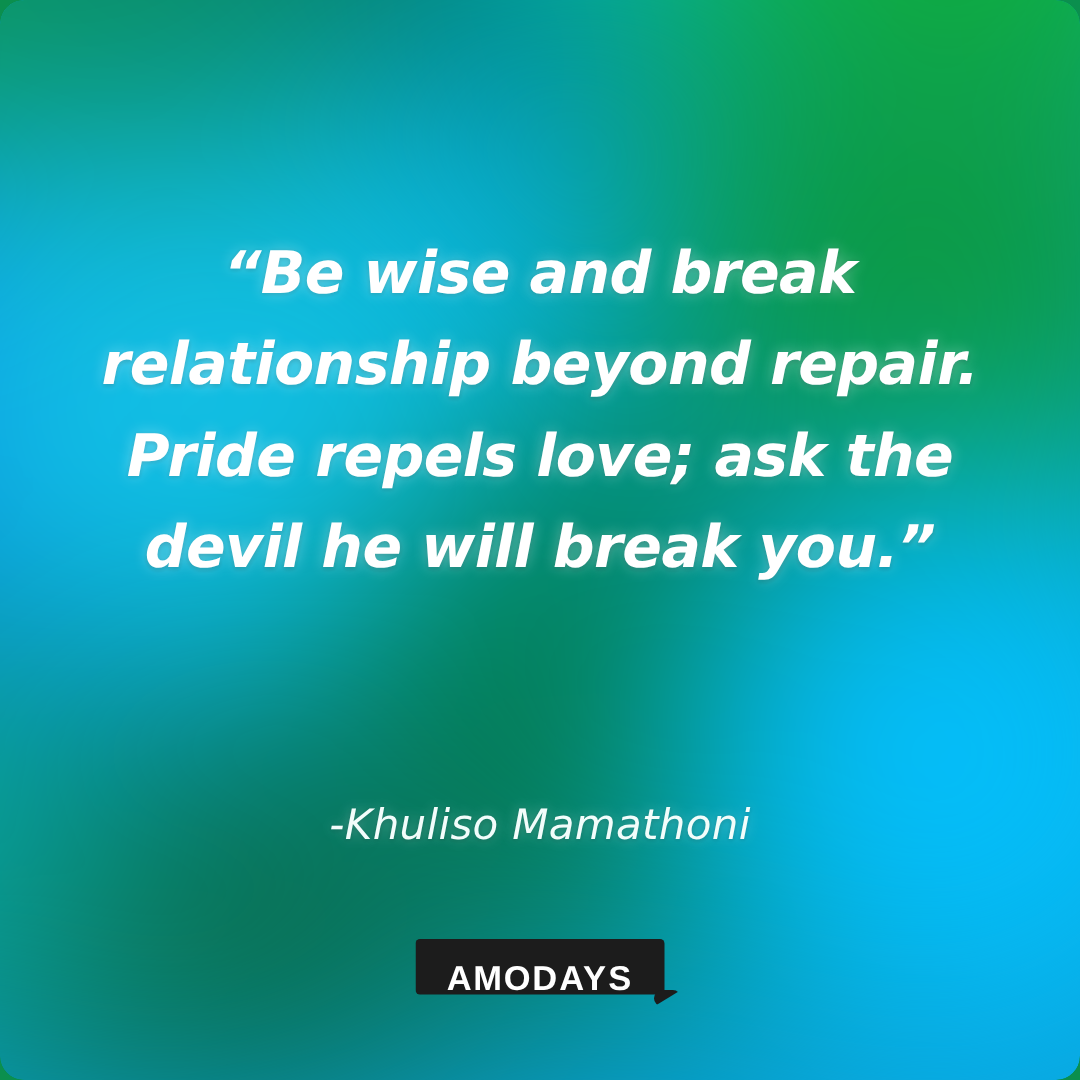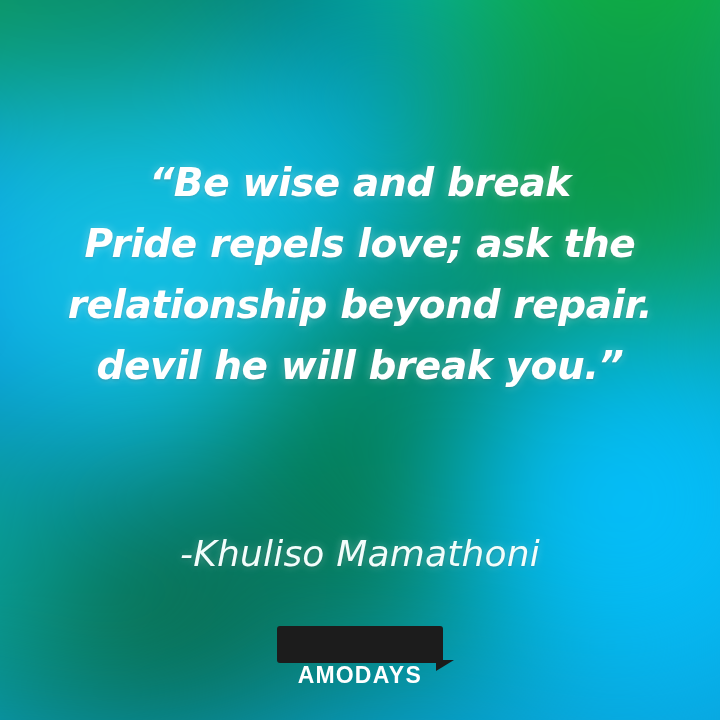--- a/index.html
+++ b/index.html
@@ -1,16 +1,16 @@
 <!DOCTYPE html>
 <html><head>
 <meta charset="utf-8">
 <title>AmoDays Quote Card</title>
 <style>
-  * { margin:0; padding:0; box-sizing:border-box; }
+  * { margin:0; padding:0; box-sizing:border-box;border-radius:16px; }
 
   html, body {
     width:720px; height:720px;
     background:#0b8f4e;
     font-family:"Liberation Sans", sans-serif;
     overflow:hidden;
   }
 
   #card {
     position:relative;
@@ -86,21 +86,21 @@
 
   
   #attribution {
     position:absolute;
     left:0; right:0;
     top:533px;
     text-align:center;
     font-family:"DejaVu Sans", sans-serif;
     font-weight:400;
     font-style:italic;
-    font-size:36px;
+    font-size:28px;
     letter-spacing:0.2px;
     color:#f2fdfb;
     text-shadow:0 0 9px rgba(255,255,255,.30),
                 0 1px 3px rgba(0,40,40,.20);
   }
 
   
   #logo {
     position:absolute;
     left:50%;
@@ -119,21 +119,21 @@
     position:absolute;
     right:-11px;
     bottom:-8px;
     width:0; height:0;
     border-left:18px solid #1c1c1c;
     border-bottom:11px solid transparent;
   }
   .logo-text {
     position:absolute; inset:0;
     display:flex;
-    align-items:flex-start;
+    align-items:flex-end;
     justify-content:center;
     gap:0px;
     color:#ffffff;
     font-family:"Liberation Sans", sans-serif;
     font-size:23px;
     letter-spacing:1.1px;
     line-height:1;
     margin-top:38px;
   }
   .logo-amo  { font-weight:700; }
@@ -157,22 +157,22 @@
     <div class="blob b9"></div>
     <div class="blob b10"></div>
     <div class="blob b11"></div>
 
     <div class="blob b13"></div>
     <div class="blob b14"></div>
   </div>
 
   <div id="quote">
     <span class="q-line">“Be wise and break</span>
+    <span class="q-line">relationship beyond repair.</span>
     <span class="q-line">Pride repels love; ask the</span>
-    <span class="q-line">relationship beyond repair.</span>
     <span class="q-line">devil he will break you.”</span>
   </div>
 
   <div id="attribution">-Khuliso Mamathoni</div>
 
   <div id="logo">
     <div class="logo-plate"></div>
     <div class="logo-tail"></div>
     <div class="logo-text">
       <span class="logo-amo">AMO</span>

